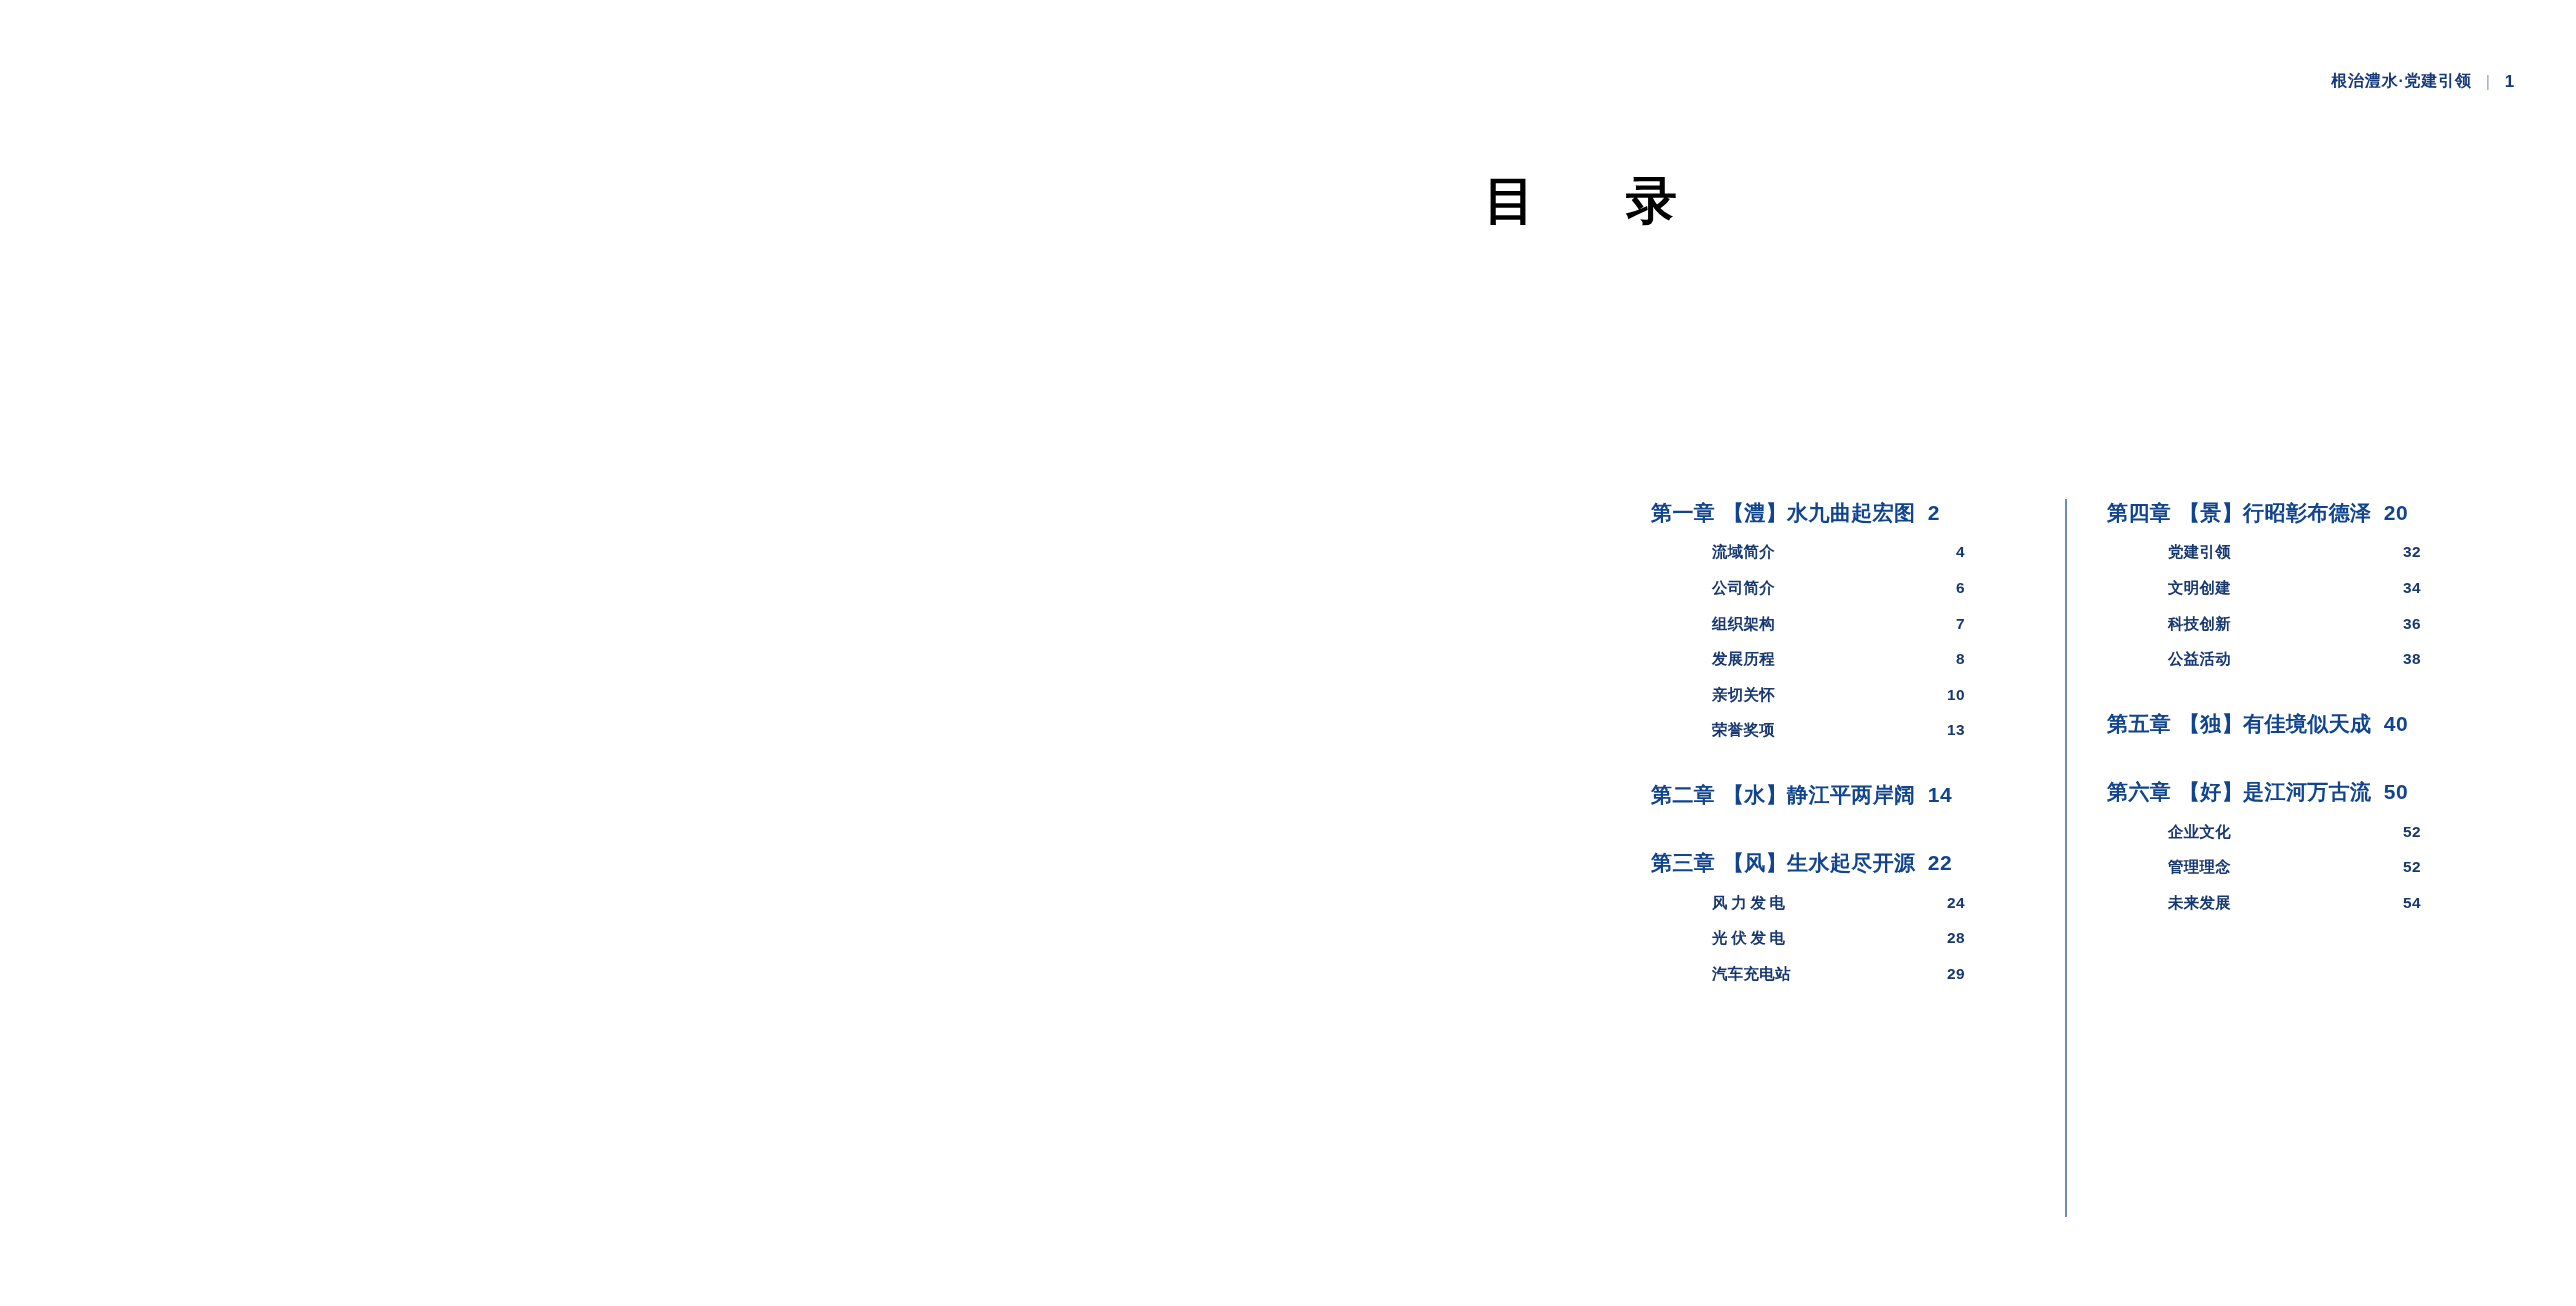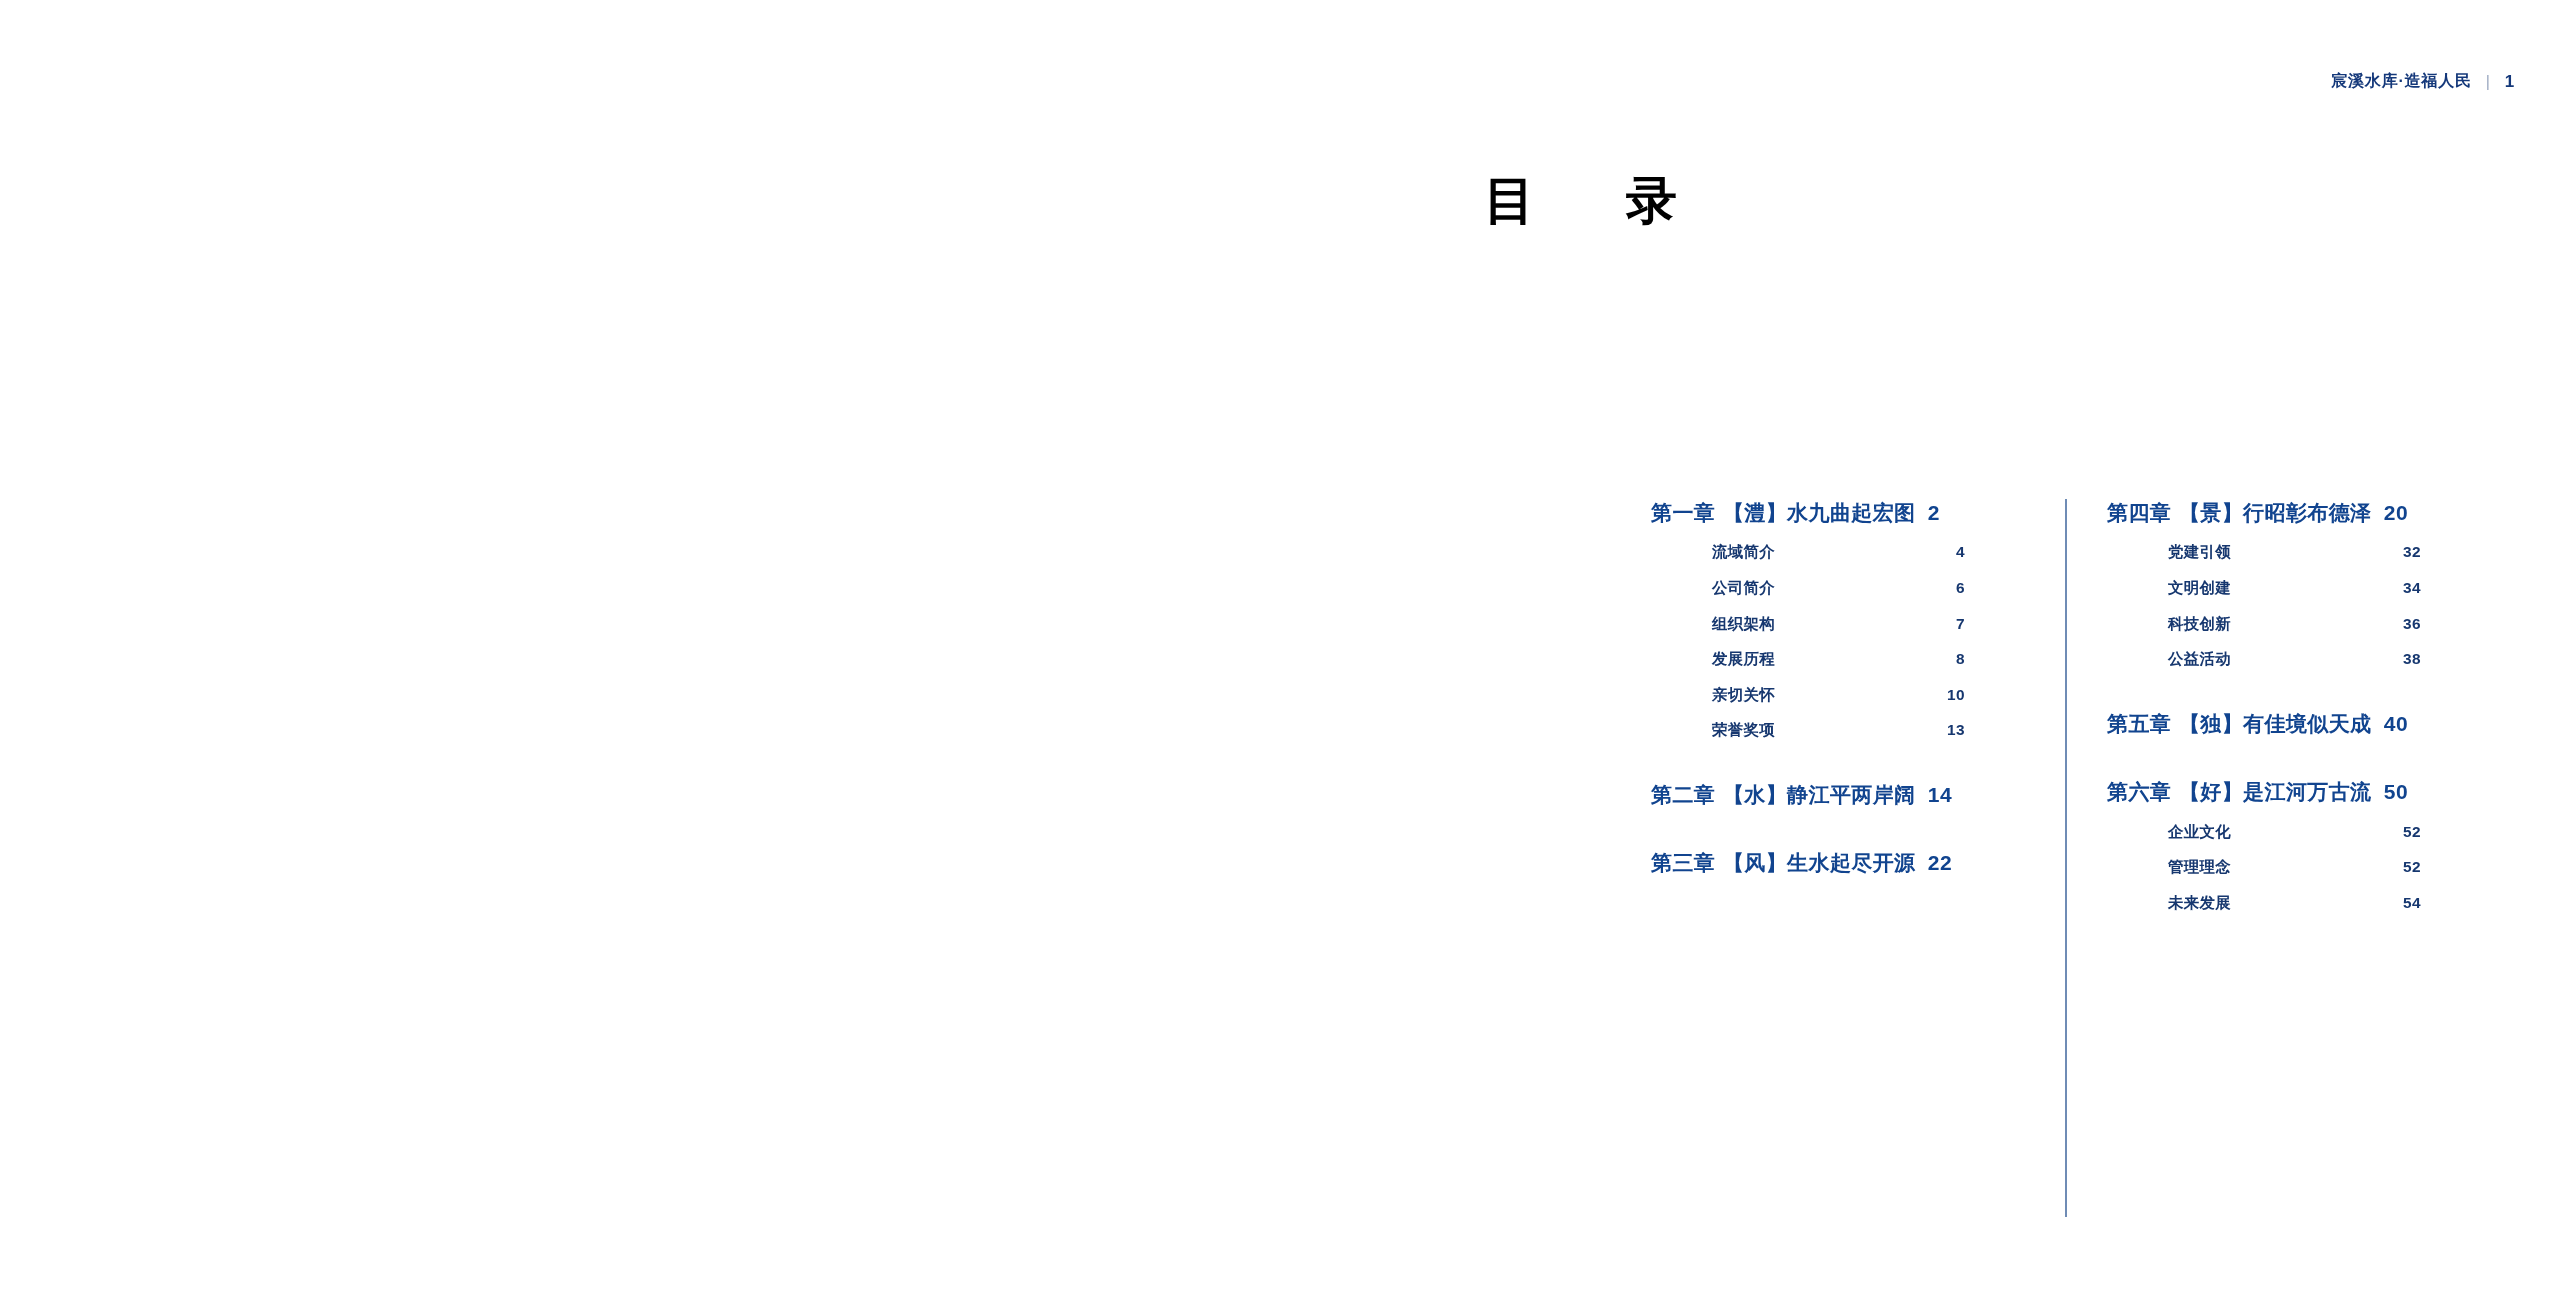--- a/index.html
+++ b/index.html
@@ -131,21 +131,21 @@
   }
   
   .entry.spaced .e-title { letter-spacing: 3.8px; }
 </style>
 </head>
 <body>
 
 <div class="page">
 
   <div class="running-header">
-    <span>宸溪水库·造福人民</span>
+    <span>根治澧水·党建引领</span>
     <span class="sep">|</span>
     <span class="pagenum">1</span>
   </div>
 
   <div class="doc-title">目　录</div>
 
   <div class="divider"></div>
 
   <div class="toc">
 
@@ -192,20 +192,34 @@
           <span class="ch-page">14</span>
         </div>
       </div>
 
       <div class="chapter">
         <div class="chapter-head">
           <span class="ch-label">第三章</span>
           <span class="ch-title">【风】生水起尽开源</span>
           <span class="ch-page">22</span>
         </div>
+        <div class="entries">
+          <div class="entry spaced">
+            <span class="e-title">风力发电</span>
+            <span class="e-page">24</span>
+          </div>
+          <div class="entry spaced">
+            <span class="e-title">光伏发电</span>
+            <span class="e-page">28</span>
+          </div>
+          <div class="entry">
+            <span class="e-title">汽车充电站</span>
+            <span class="e-page">29</span>
+          </div>
+        </div>
       </div>
 
     </div>
 
     <div class="toc-col right">
 
       <div class="chapter">
         <div class="chapter-head">
           <span class="ch-label">第四章</span>
           <span class="ch-title">【景】行昭彰布德泽</span>

